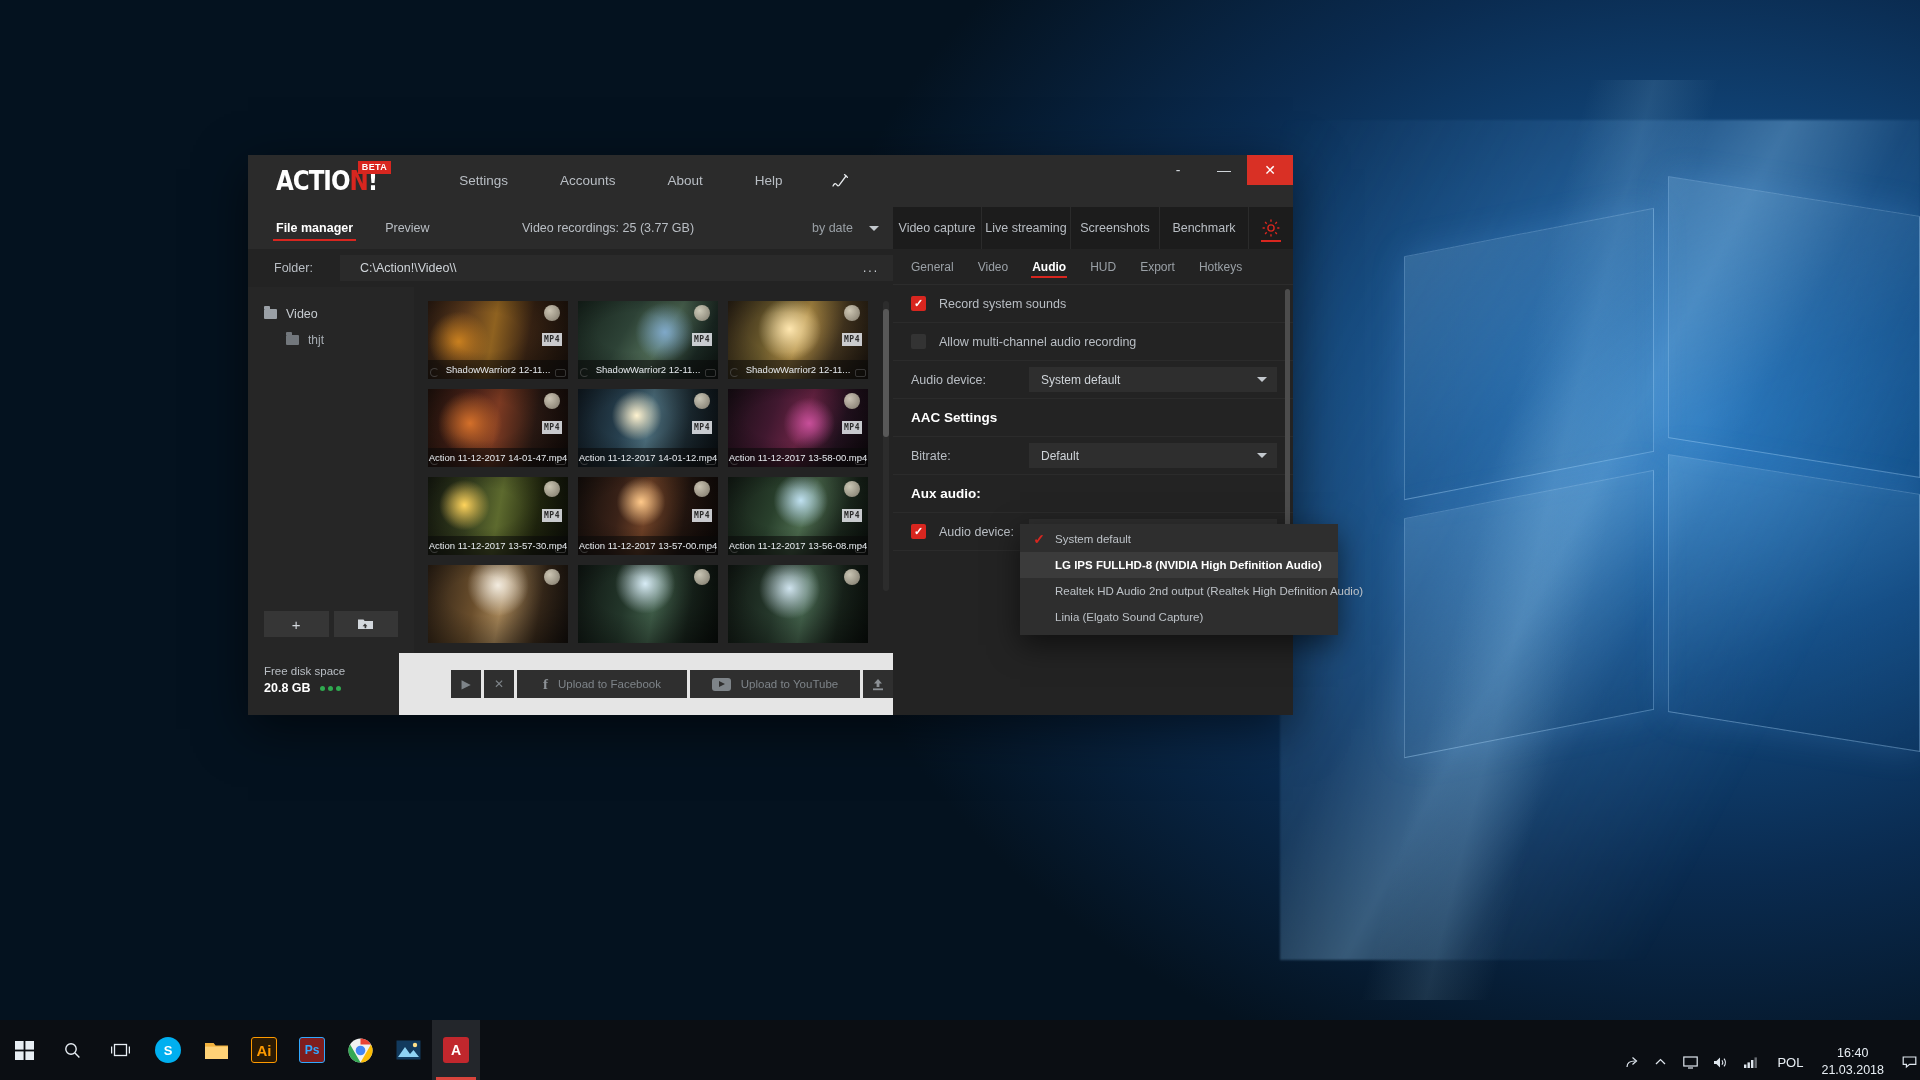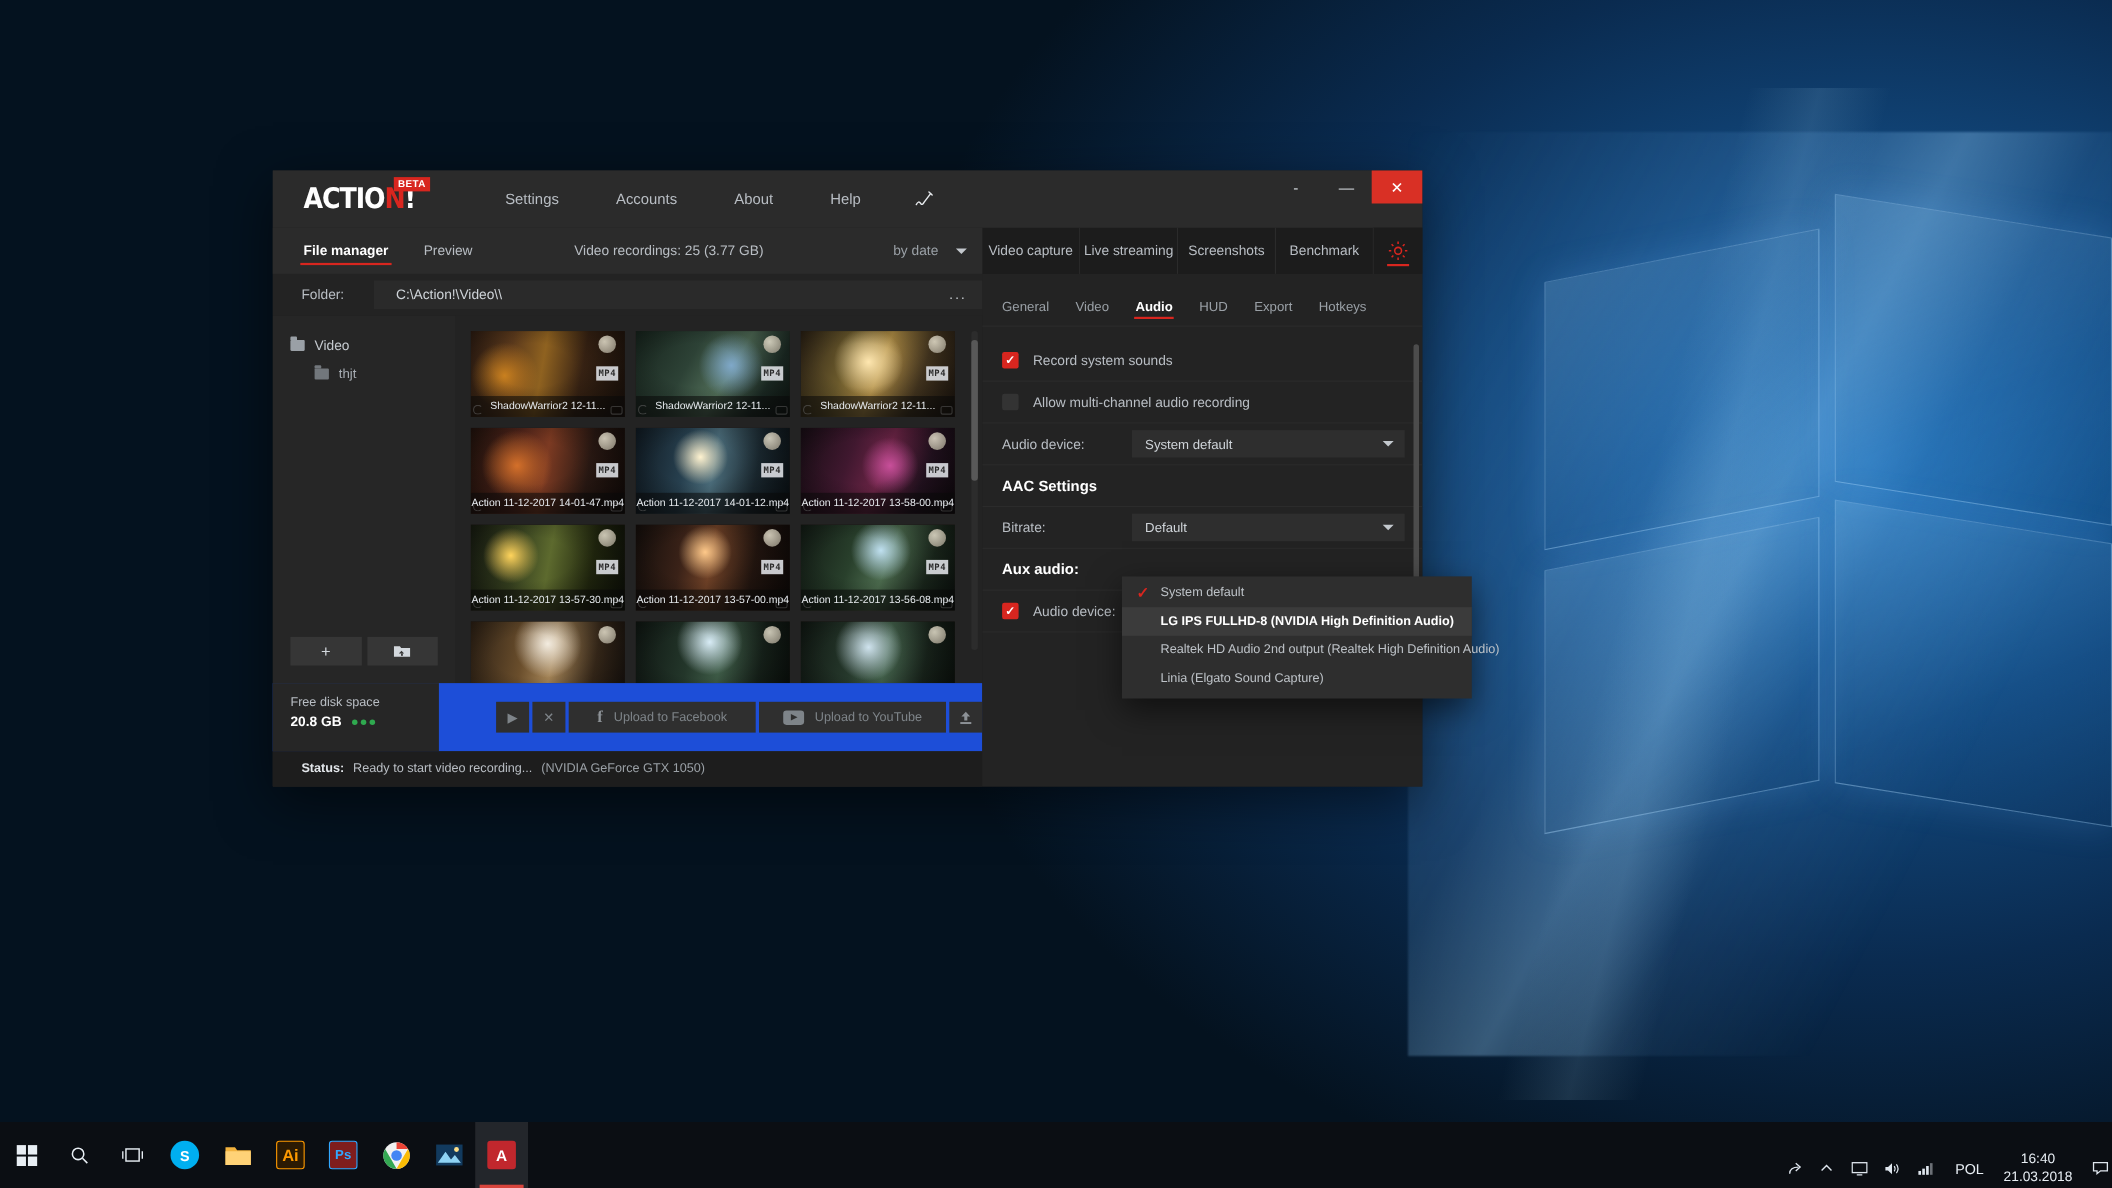--- a/index.html
+++ b/index.html
@@ -190,21 +190,21 @@
   .thumb .clip { position: absolute; left: 2px; bottom: 2px; width: 9px; height: 9px; border: 1px solid rgba(220,220,220,0.5); border-radius: 50%; border-right-color: transparent; }
   .thumb .clip2 { position: absolute; right: 2px; bottom: 2px; width: 11px; height: 8px; border: 1px solid rgba(220,220,220,0.45); border-radius: 2px; }
 
   #grid-scroll {
     position: absolute; right: 4px; top: 14px; width: 6px; height: 290px;
     background: #2c2c2c; border-radius: 3px;
   }
   #grid-scroll .knob { position: absolute; top: 8px; left: 0; width: 6px; height: 128px; background: #585858; border-radius: 3px; }
 
   
-  #left-bottom { height: 62px; background: #1d4ed8; display: flex; align-items: center; gap: 38px; }
+  #left-bottom { height: 62px; background: #e5e5e5; display: flex; align-items: center; gap: 38px; }
   #disk { width: 166px; background: #262626; height: 62px; padding: 12px 0 0 16px; }
   #disk-label { font-size: 11.5px; color: #b9bec4; }
   #disk-val { font-size: 12.5px; color: #ffffff; font-weight: bold; margin-top: 4px; display: flex; align-items: center; gap: 9px; }
   .dots { display: flex; gap: 3px; }
   .dots i { width: 5px; height: 5px; border-radius: 50%; background: #2fa94f; display: block; }
   #actions { flex: 1; display: flex; align-items: center; gap: 3px; padding-left: 14px; }
   .abtn {
     height: 28px; background: #2f2f2f; color: #7e8489;
     display: flex; align-items: center; justify-content: center; gap: 10px;
     font-size: 11.5px; padding: 0 12px;
@@ -215,21 +215,21 @@
   .yt-ico { width: 19px; height: 13px; background: #7e8489; border-radius: 3px; position: relative; }
   .yt-ico::after { content: ""; position: absolute; left: 7px; top: 3.5px; border-left: 6px solid #2f2f2f; border-top: 3px solid transparent; border-bottom: 3px solid transparent; }
 
   
   #statusbar { height: 32px; background: #1d1d1d; display: flex; align-items: center; padding-left: 26px; gap: 8px; }
   #status-key { font-size: 11.5px; color: #e2e6ea; font-weight: bold; }
   #status-val { font-size: 11.5px; color: #b9bec4; }
   #status-gpu { font-size: 11.5px; color: #9aa0a6; }
 
   
-  #right { width: 400px; background: #232323; display: flex; flex-direction: column; gap: 12px; }
+  #right { width: 400px; background: #232323; display: flex; flex-direction: column; }
   #rtabs { height: 42px; display: flex; }
   .rtab {
     flex: 1; background: #1c1c1c; color: #b9bec4; font-size: 12.5px;
     display: flex; align-items: center; justify-content: center;
     border-right: 1px solid #2b2b2b;
   }
   #gear-cell {
     width: 44px; background: #1c1c1c;
     display: flex; align-items: center; justify-content: center; position: relative;
   }
@@ -528,25 +528,20 @@
           </div>
           <div class="abtn sq">
             <svg width="14" height="13" viewBox="0 0 14 13" fill="#8c9196">
               <path d="M7 1 L11 5.4 H8.4 V9 H5.6 V5.4 H3 Z"></path>
               <rect x="2" y="10.4" width="10" height="1.8"></rect>
             </svg>
           </div>
         </div>
       </div>
 
-      <div id="statusbar">
-        <span id="status-key">Status:</span>
-        <span id="status-val">Ready to start video recording...</span>
-        <span id="status-gpu">(NVIDIA GeForce GTX 1050)</span>
-      </div>
     </div>
 
     <div id="right">
       <div id="rtabs">
         <div class="rtab">Video capture</div>
         <div class="rtab">Live streaming</div>
         <div class="rtab">Screenshots</div>
         <div class="rtab">Benchmark</div>
         <div id="gear-cell">
           <svg width="20" height="20" viewBox="0 0 20 20" fill="none" stroke="#d8261f" stroke-width="1.4">

